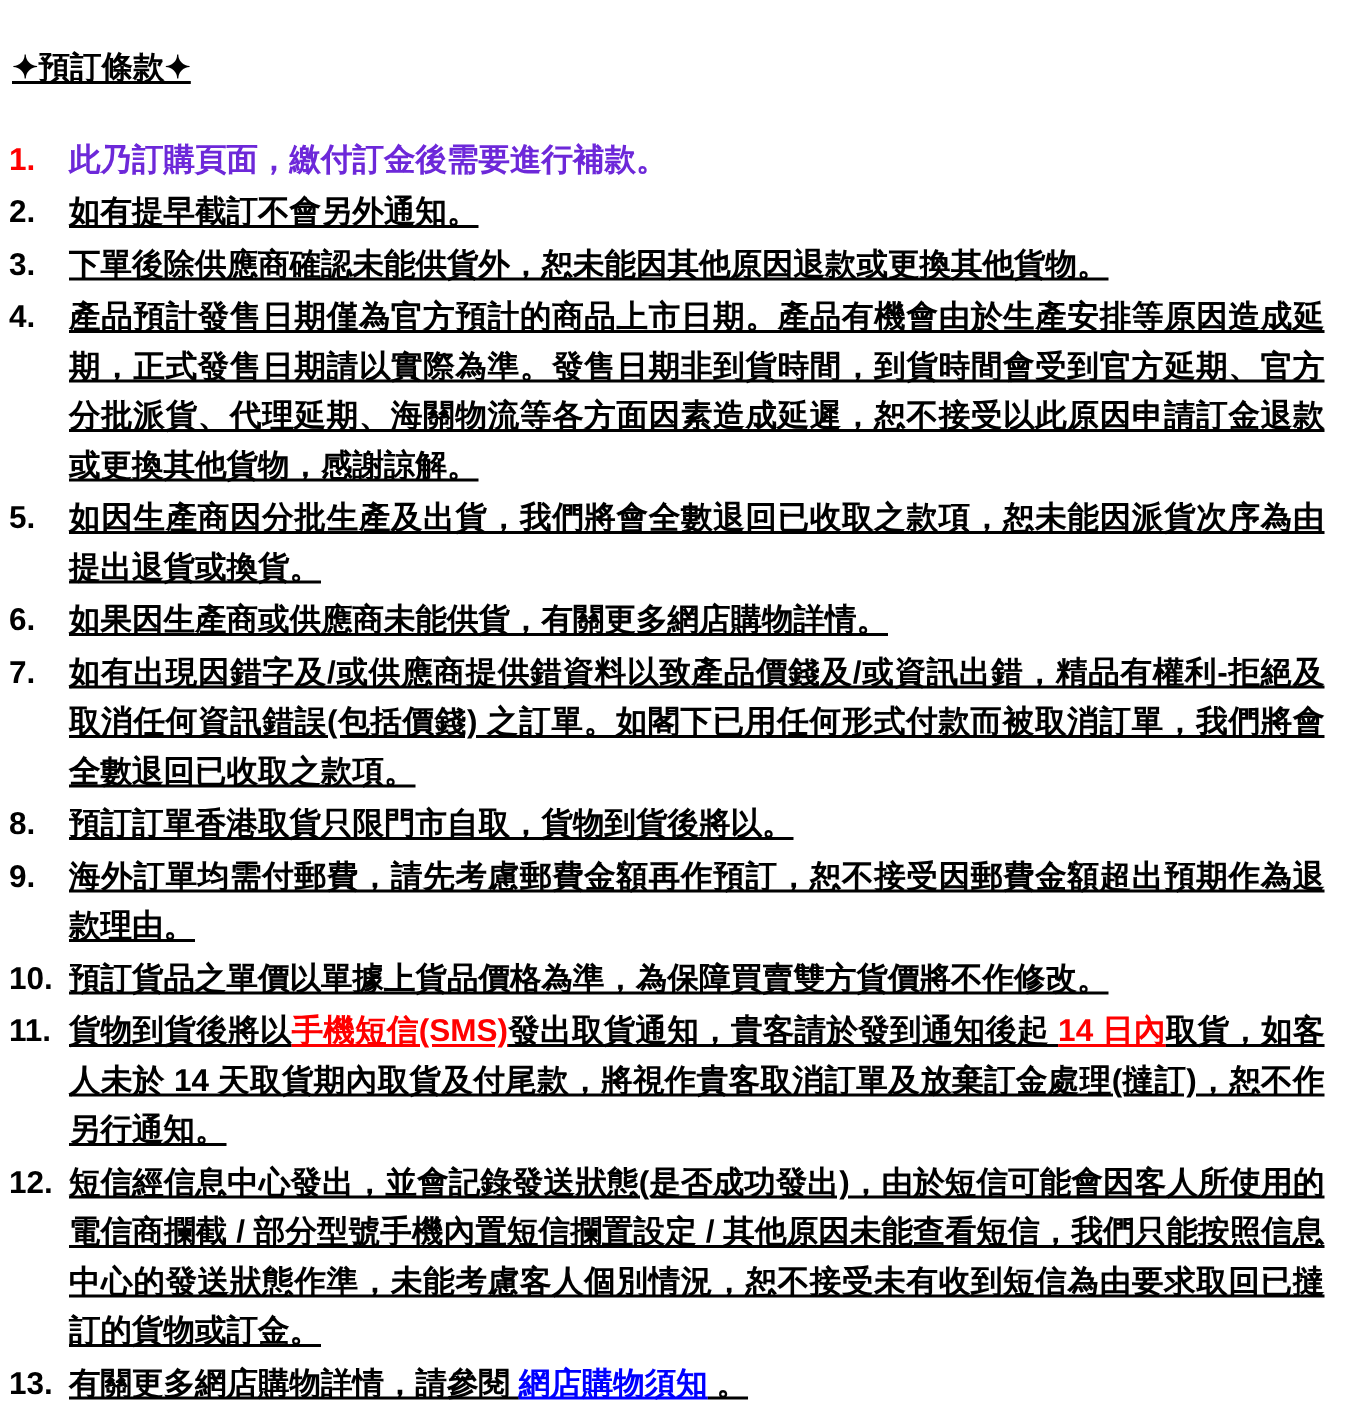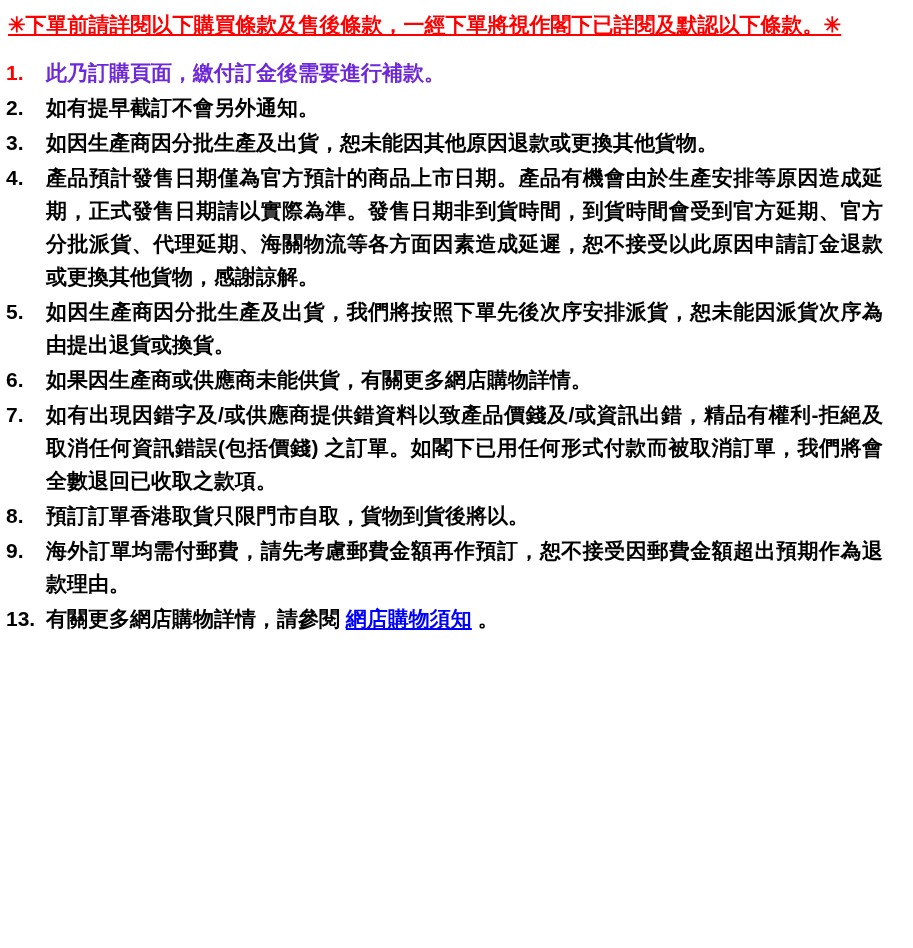--- a/index.html
+++ b/index.html
@@ -44,67 +44,79 @@
     display: flex;
     margin: 0 0 2px 0;
     text-align: justify;
   }
   .term-item .num {
     flex: 0 0 40px;
     text-align: left;
   }
   .term-item .body { flex: 1; }
   .term-item.red, .term-item.red .num, .term-item.red .body { color: #ff0000; }
-  .seg-normal { color: inherit; }
+  .seg-normal { color: inherit; text-decoration: underline; }
   .seg-red { color: #6d28d9; }
   .seg-red-underline { color: #ff0000; text-decoration: underline; }
   a.seg-link { color: #0000ff; text-decoration: underline; cursor: pointer; }
 </style>
 </head>
 <body>
 
 <div class="page">
-  <p class="notice">✳下單前請詳閱以下購買條款及售後條款，一經下單將視作閣下已詳閱及默認以下條款。✳</p>
 
+  <p class="section-title-row"><span class="section-title">✦預訂條款✦</span></p>
 
   <ol class="terms">
       <li class="term-item red">
         <span class="num">1.</span>
         <div class="body"><span class="seg-red">此乃訂購頁面，繳付訂金後需要進行補款。</span></div>
       </li>
       <li class="term-item">
         <span class="num">2.</span>
         <div class="body"><span class="seg-normal">如有提早截訂不會另外通知。</span></div>
       </li>
       <li class="term-item">
         <span class="num">3.</span>
-        <div class="body"><span class="seg-normal">如因生產商因分批生產及出貨，恕未能因其他原因退款或更換其他貨物。</span></div>
+        <div class="body"><span class="seg-normal">下單後除供應商確認未能供貨外，恕未能因其他原因退款或更換其他貨物。</span></div>
       </li>
       <li class="term-item">
         <span class="num">4.</span>
         <div class="body"><span class="seg-normal">產品預計發售日期僅為官方預計的商品上市日期。產品有機會由於生產安排等原因造成延期，正式發售日期請以實際為準。發售日期非到貨時間，到貨時間會受到官方延期、官方分批派貨、代理延期、海關物流等各方面因素造成延遲，恕不接受以此原因申請訂金退款或更換其他貨物，感謝諒解。</span></div>
       </li>
       <li class="term-item">
         <span class="num">5.</span>
-        <div class="body"><span class="seg-normal">如因生產商因分批生產及出貨，我們將按照下單先後次序安排派貨，恕未能因派貨次序為由提出退貨或換貨。</span></div>
+        <div class="body"><span class="seg-normal">如因生產商因分批生產及出貨，我們將會全數退回已收取之款項，恕未能因派貨次序為由提出退貨或換貨。</span></div>
       </li>
       <li class="term-item">
         <span class="num">6.</span>
         <div class="body"><span class="seg-normal">如果因生產商或供應商未能供貨，有關更多網店購物詳情。</span></div>
       </li>
       <li class="term-item">
         <span class="num">7.</span>
         <div class="body"><span class="seg-normal">如有出現因錯字及/或供應商提供錯資料以致產品價錢及/或資訊出錯，精品有權利-拒絕及取消任何資訊錯誤(包括價錢) 之訂單。如閣下已用任何形式付款而被取消訂單，我們將會全數退回已收取之款項。</span></div>
       </li>
       <li class="term-item">
         <span class="num">8.</span>
         <div class="body"><span class="seg-normal">預訂訂單香港取貨只限門市自取，貨物到貨後將以。</span></div>
       </li>
       <li class="term-item">
         <span class="num">9.</span>
         <div class="body"><span class="seg-normal">海外訂單均需付郵費，請先考慮郵費金額再作預訂，恕不接受因郵費金額超出預期作為退款理由。</span></div>
       </li>
       <li class="term-item">
+        <span class="num">10.</span>
+        <div class="body"><span class="seg-normal">預訂貨品之單價以單據上貨品價格為準，為保障買賣雙方貨價將不作修改。</span></div>
+      </li>
+      <li class="term-item">
+        <span class="num">11.</span>
+        <div class="body"><span class="seg-normal">貨物到貨後將以</span><span class="seg-red-underline">手機短信(SMS)</span><span class="seg-normal">發出取貨通知，貴客請於發到通知後起 </span><span class="seg-red-underline">14 日內</span><span class="seg-normal">取貨，如客人未於 14 天取貨期內取貨及付尾款，將視作貴客取消訂單及放棄訂金處理(撻訂)，恕不作另行通知。</span></div>
+      </li>
+      <li class="term-item">
+        <span class="num">12.</span>
+        <div class="body"><span class="seg-normal">短信經信息中心發出，並會記錄發送狀態(是否成功發出)，由於短信可能會因客人所使用的電信商攔截 / 部分型號手機內置短信攔置設定 / 其他原因未能查看短信，我們只能按照信息中心的發送狀態作準，未能考慮客人個別情況，恕不接受未有收到短信為由要求取回已撻訂的貨物或訂金。</span></div>
+      </li>
+      <li class="term-item">
         <span class="num">13.</span>
         <div class="body"><span class="seg-normal">有關更多網店購物詳情，請參閱 </span><a class="seg-link" href="#">網店購物須知</a><span class="seg-normal"> 。</span></div>
       </li>
     </ol>
 </div>
 
 </body></html>

